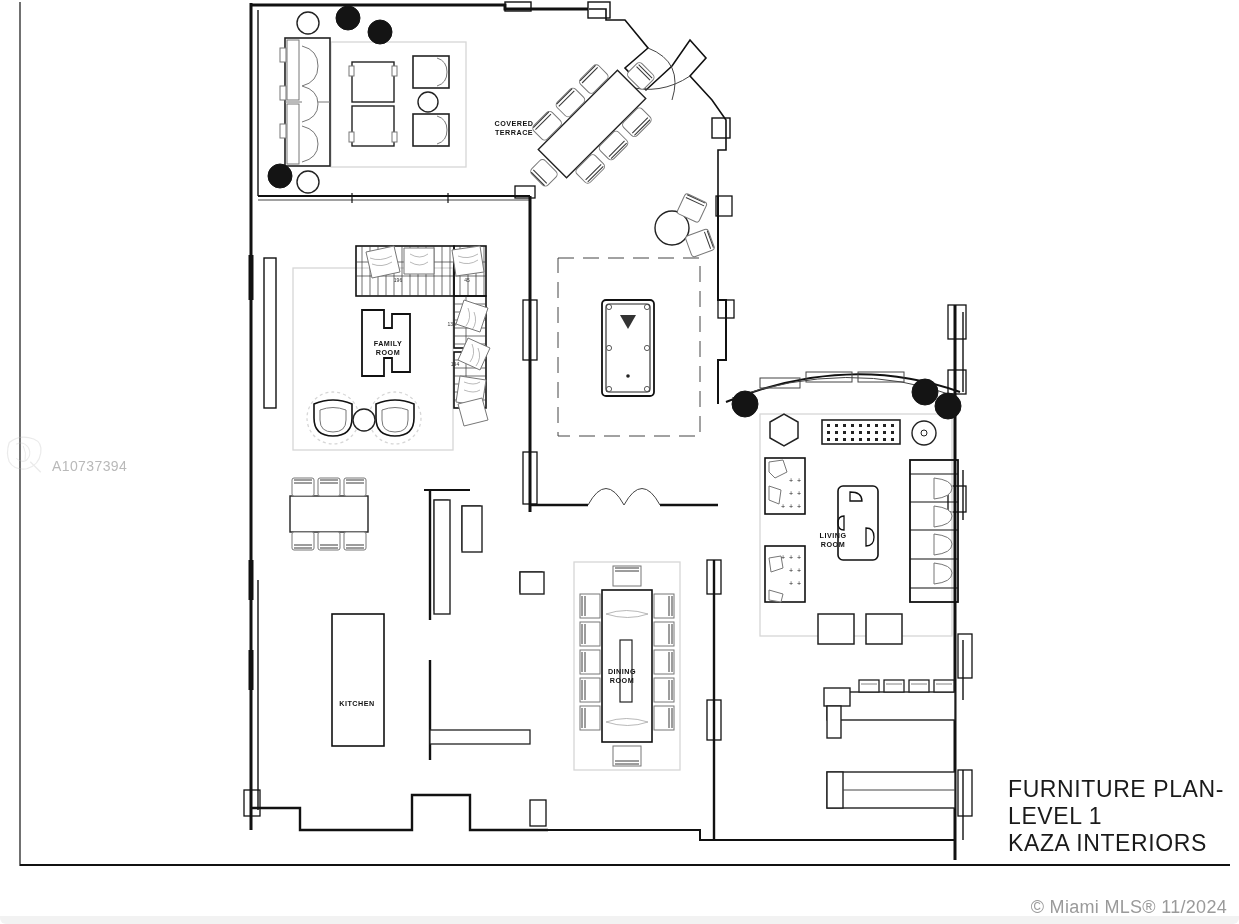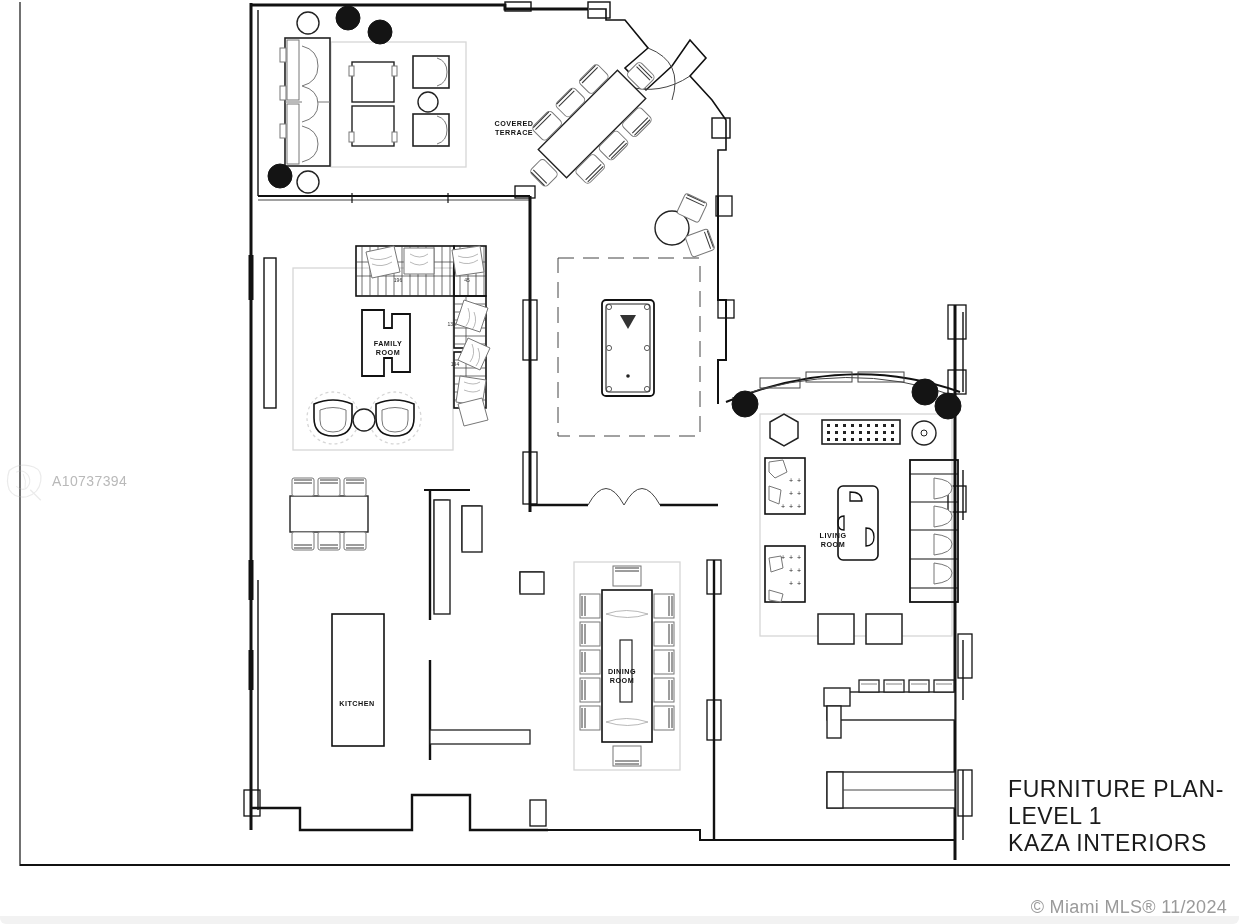--- a/index.html
+++ b/index.html
@@ -21,23 +21,23 @@
     position: absolute;
     top: 0; left: 0;
     width: 1239px;
     height: 924px;
     display: block;
   }
   
   #watermark {
     position: absolute;
     left: 4px;
-    top: 460px;
+    top: 432px;
     display: flex;
-    align-items: center;
+    align-items: flex-end;
     gap: 6px;
     pointer-events: none;
   }
   #watermark .wm-logo {
     width: 42px;
     height: 42px;
     opacity: 0.30;
   }
   #watermark .wm-id {
     font-size: 14px;

